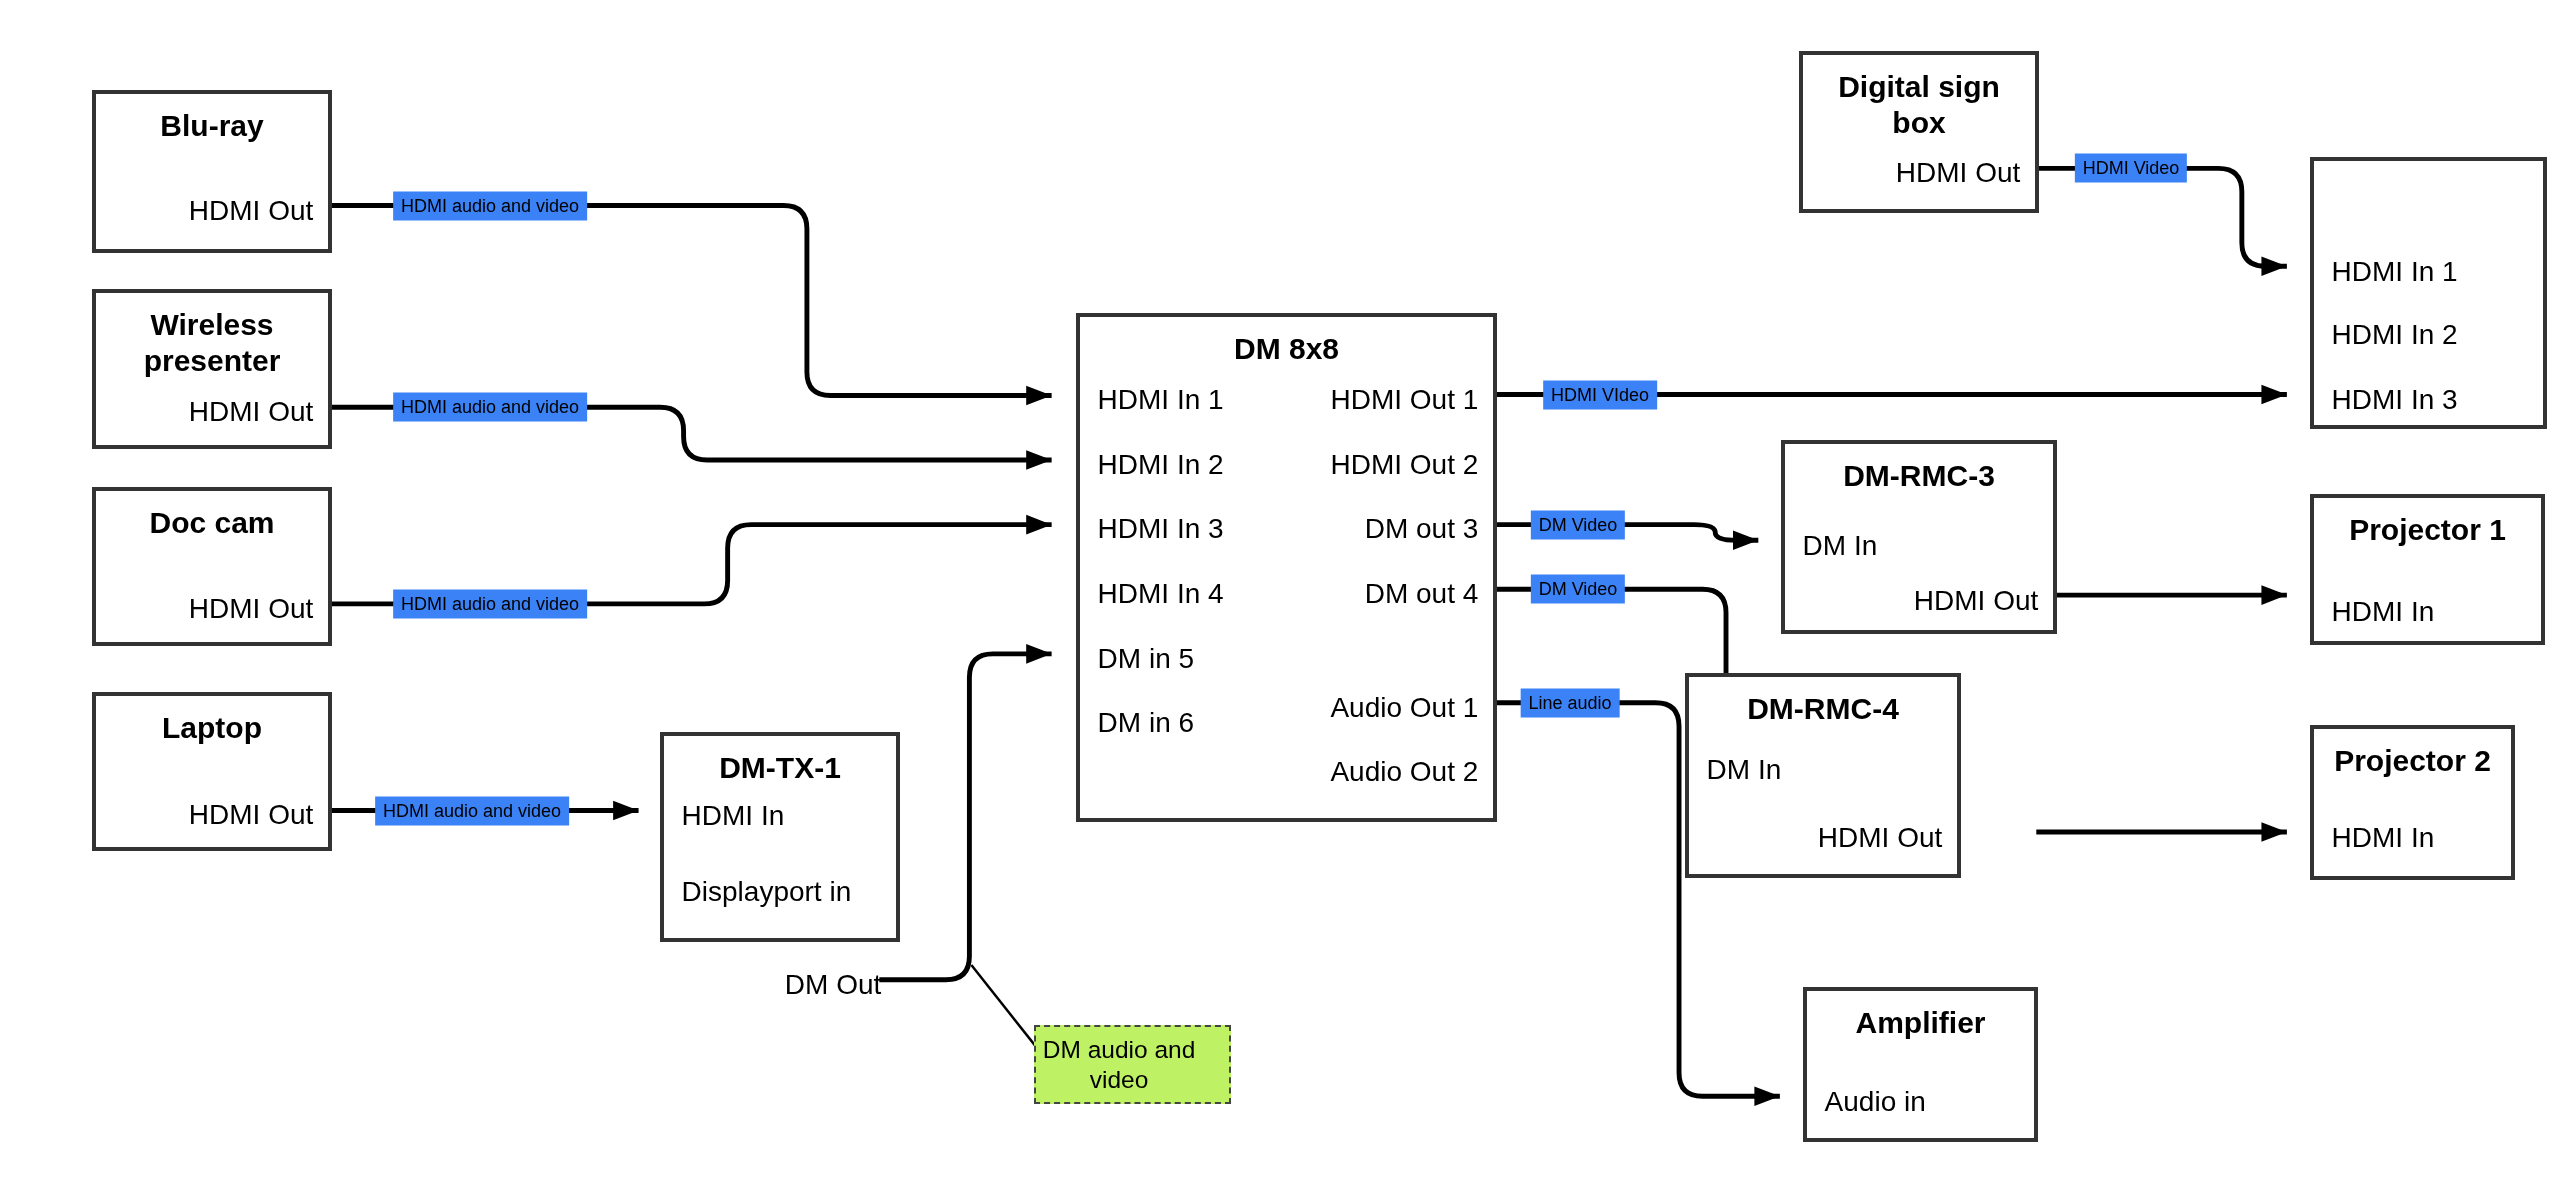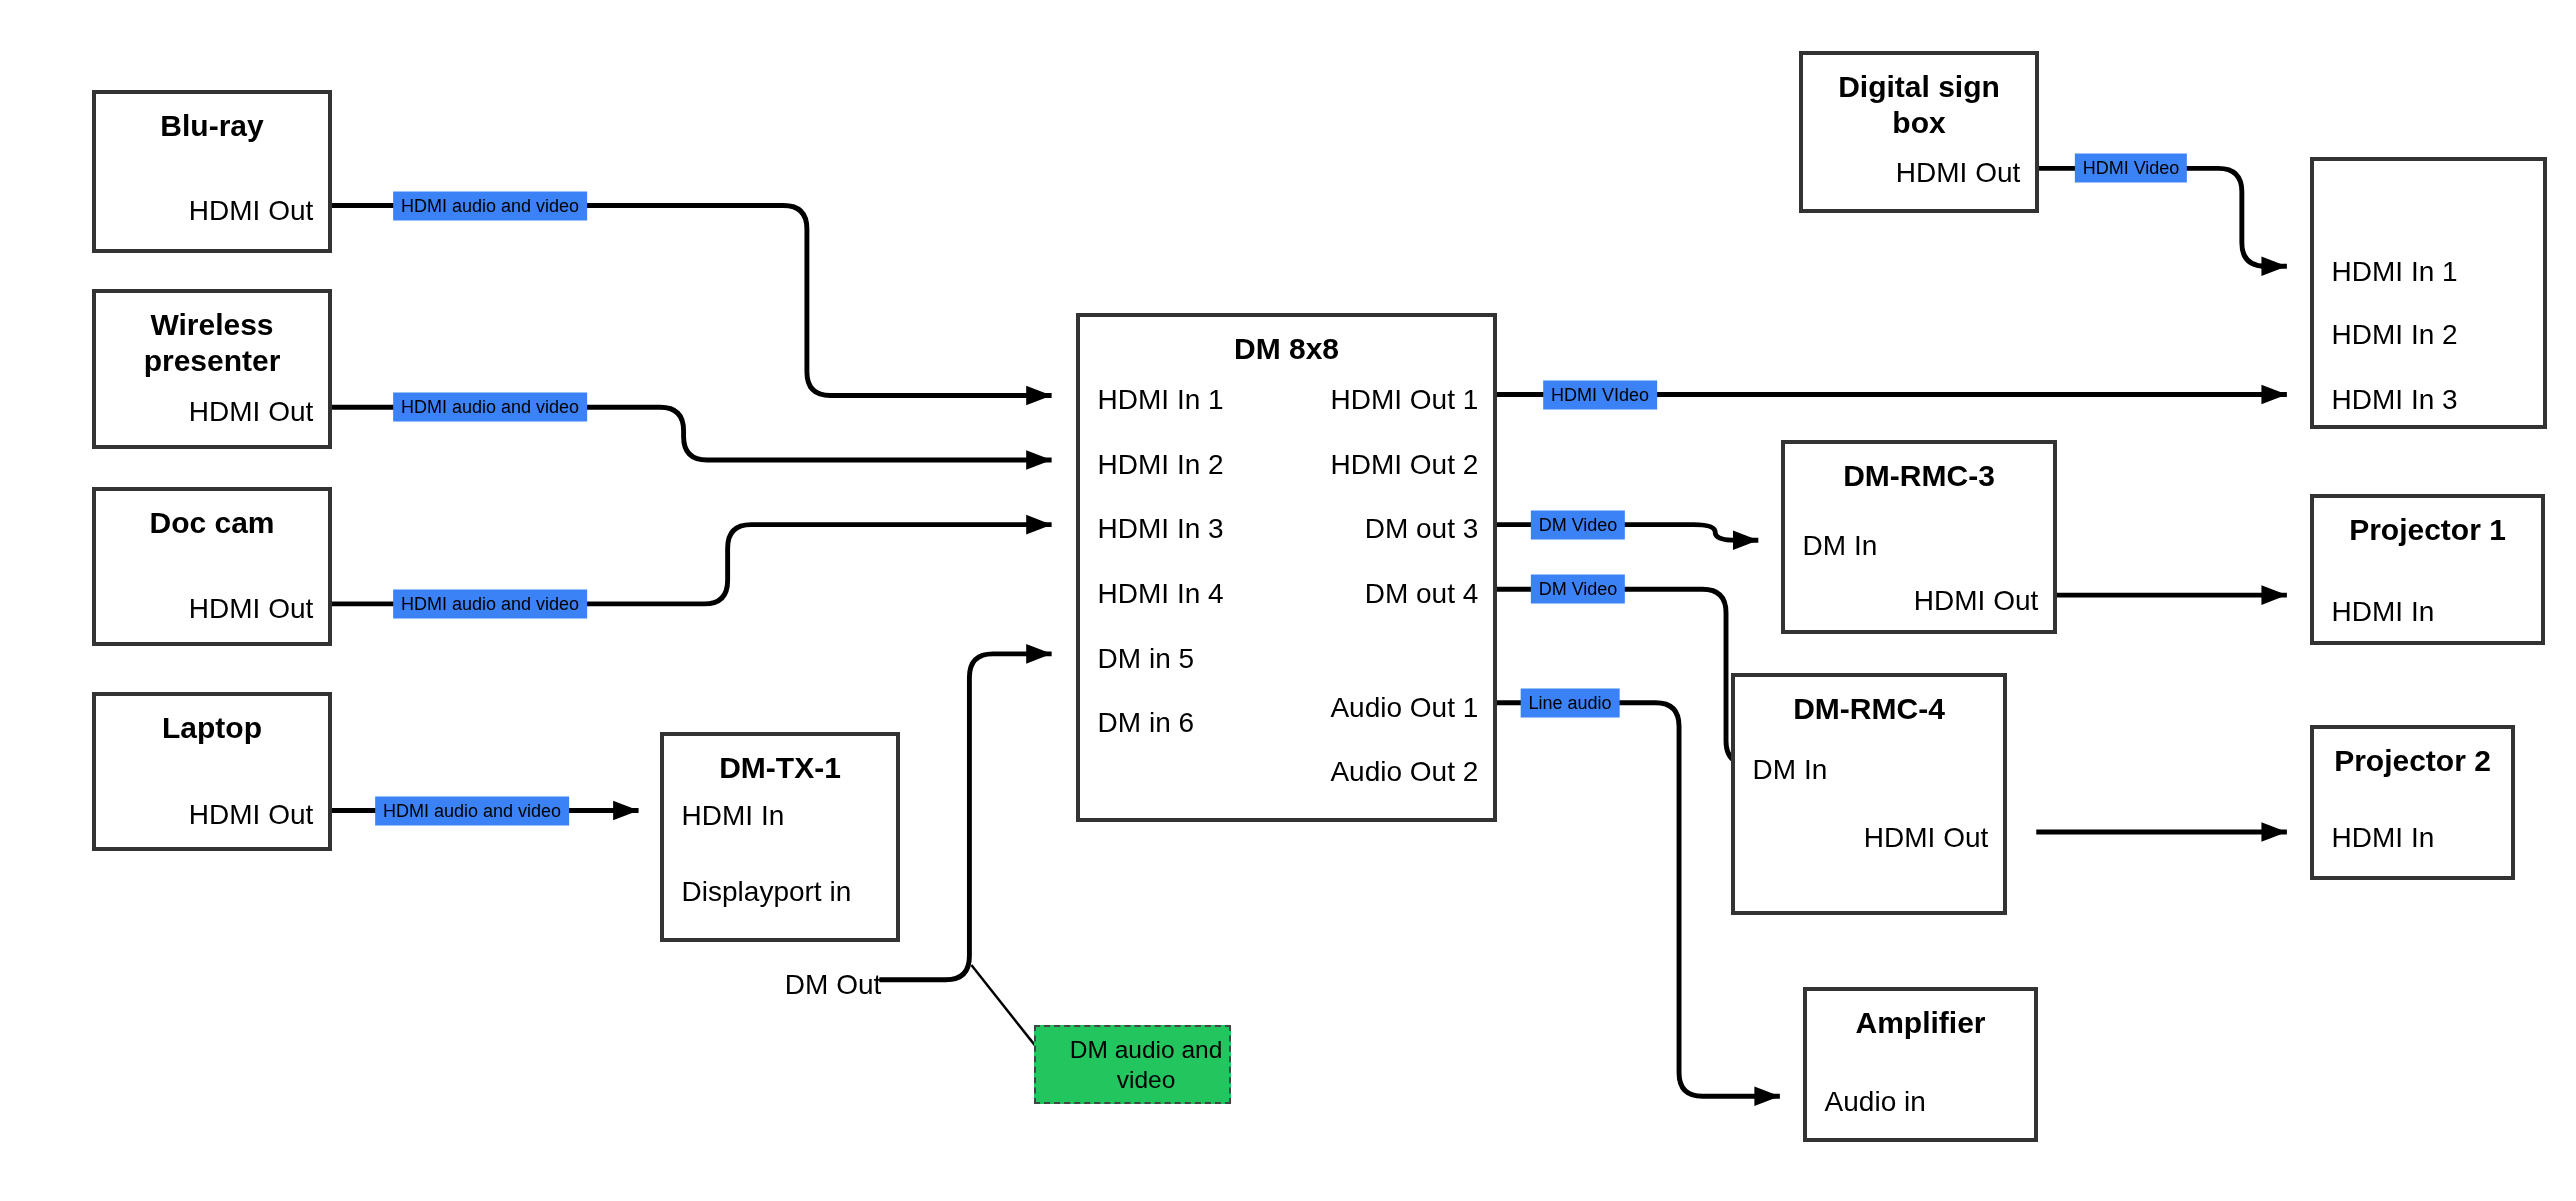--- a/index.html
+++ b/index.html
@@ -26,22 +26,22 @@
     transform:translateY(-50%);
   }
   .port.pl{left:17.6px;}
   .port.pr{right:14.7px;text-align:right;}
   .clabel{
     position:absolute;transform:translate(-50%,-50%);background:#3b82f6;
     font-size:18px;line-height:29px;padding:0 7.8px;white-space:nowrap;
   }
   .note{
     position:absolute;left:1034px;top:1025px;width:197px;height:79px;
-    border:2px dashed #444;box-sizing:border-box;background:#22c55e;
-    display:flex;align-items:center;justify-content:flex-end;text-align:center;
+    border:2px dashed #444;box-sizing:border-box;background:#bef264;
+    display:flex;align-items:center;justify-content:flex-start;text-align:center;
     font-size:24.5px;line-height:30px;
   }
   .note .nt{max-width:166px;}
 </style>
 </head>
 <body>
 
 <div class="canvas">
 
   <svg class="wires" viewBox="0 0 2631 1227" xmlns="http://www.w3.org/2000/svg">
@@ -123,21 +123,21 @@
     <div class="title">DM-RMC-3</div>
     <div class="port pl" style="top:101px">DM In</div>
     <div class="port pr" style="top:156px">HDMI Out</div>
   </div>
 
   <div class="box" style="left:2291px;top:494px;width:235px;height:151px">
     <div class="title">Projector 1</div>
     <div class="port pl" style="top:113px">HDMI In</div>
   </div>
 
-  <div class="box" style="left:1712px;top:673px;width:276px;height:242px">
+  <div class="box" style="left:1666px;top:673px;width:276px;height:205px">
     <div class="title">DM-RMC-4</div>
     <div class="port pl" style="top:92px">DM In</div>
     <div class="port pr" style="top:160px">HDMI Out</div>
   </div>
 
   <div class="box" style="left:2291px;top:725px;width:205px;height:155px">
     <div class="title">Projector 2</div>
     <div class="port pl" style="top:108px">HDMI In</div>
   </div>
 

